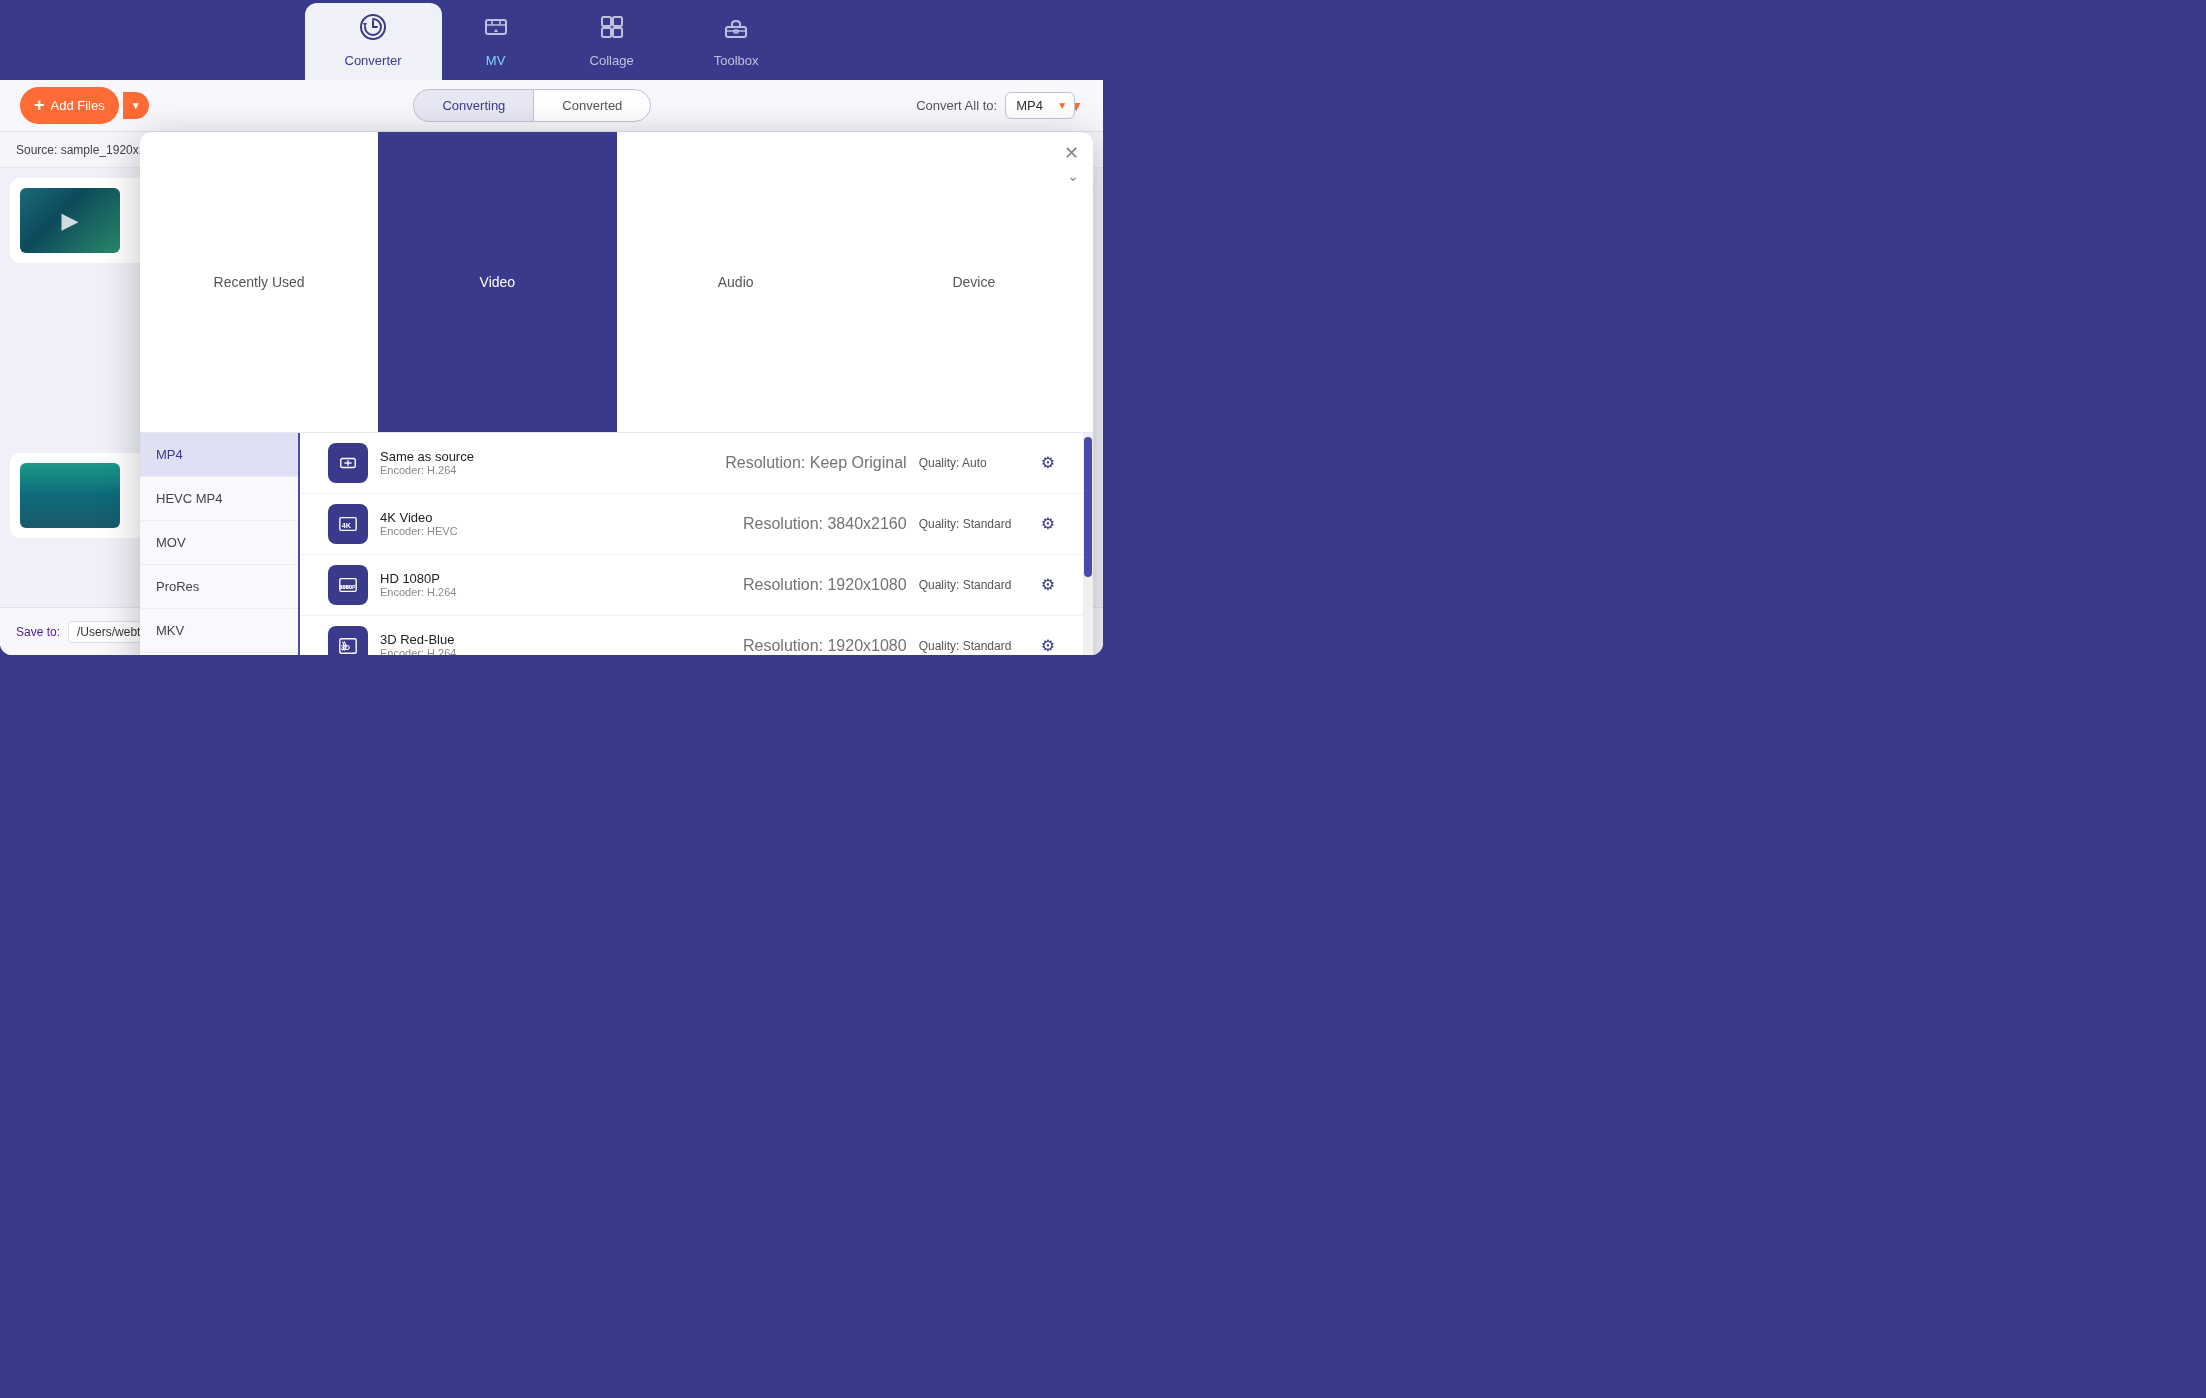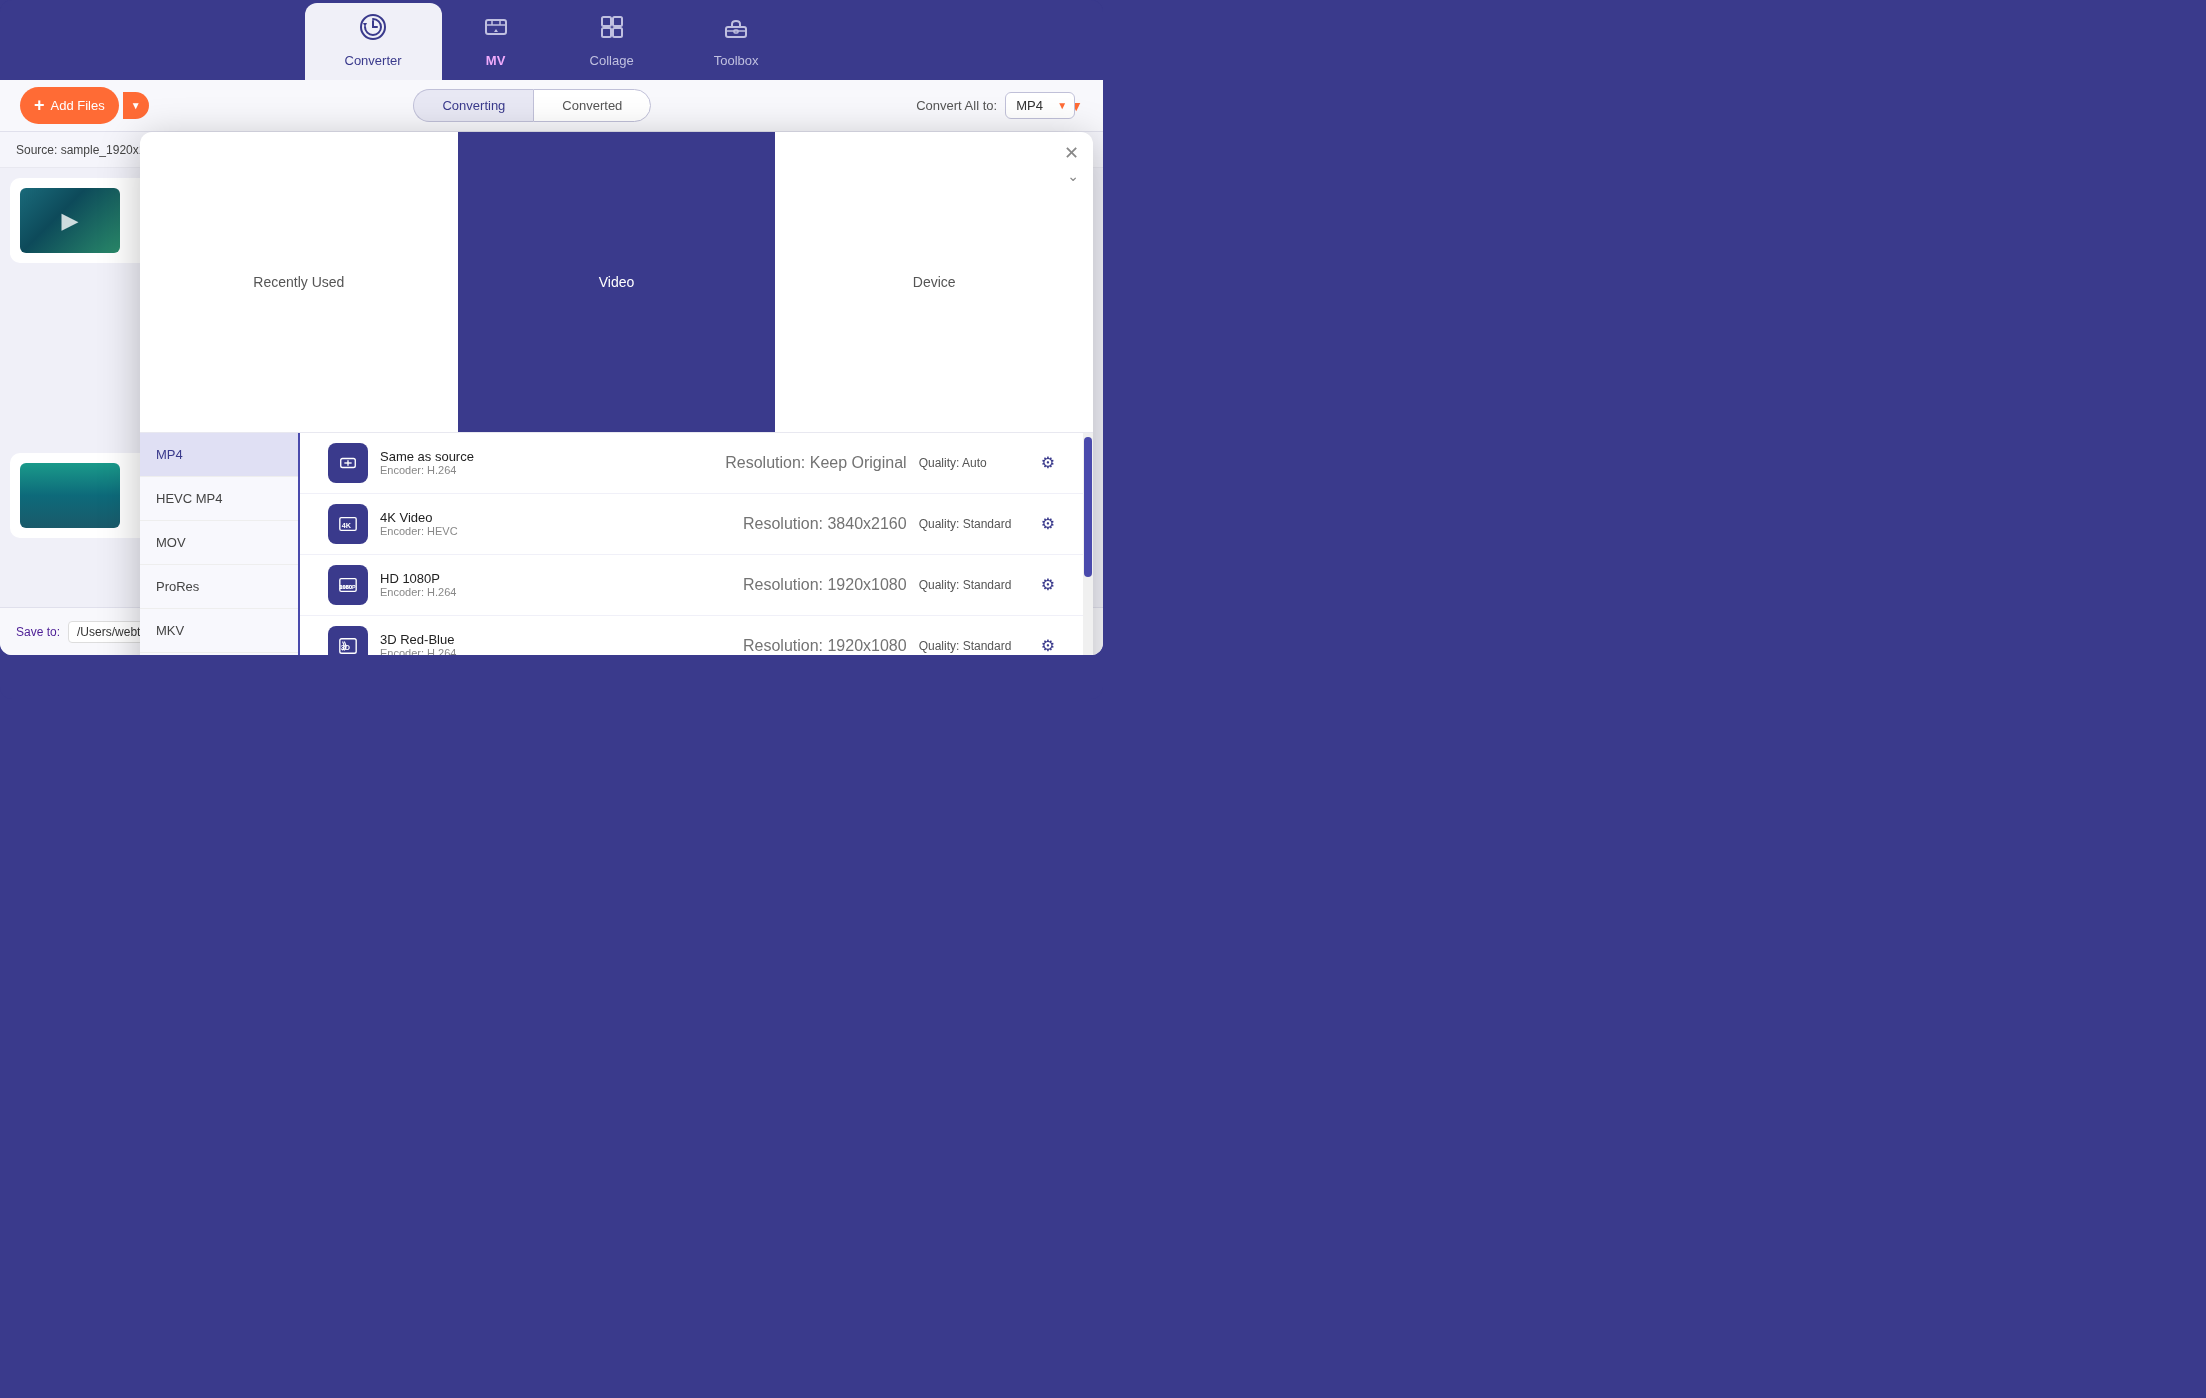--- a/index.html
+++ b/index.html
@@ -436,21 +436,21 @@
     <div class="nav-tab">
       <span class="nav-tab-icon">
         <svg width="28" height="28" viewBox="0 0 28 28" fill="none">
           <rect x="4" y="7" width="20" height="14" rx="2" stroke="#c0c0e0" stroke-width="2" fill="none"></rect>
           <path d="M4 12 L24 12" stroke="#c0c0e0" stroke-width="1.5"></path>
           <path d="M10 7 L10 12" stroke="#c0c0e0" stroke-width="1.5"></path>
           <path d="M18 7 L18 12" stroke="#c0c0e0" stroke-width="1.5"></path>
           <path d="M14 16 L12 19 L16 19 Z" fill="#c0c0e0"></path>
         </svg>
       </span>
-      <span style="color:#f0abfc;font-weight:bold;">MV</span>
+      <span style="color:#7dd3fc;">MV</span>
     </div>
     <div class="nav-tab">
       <span class="nav-tab-icon">
         <svg width="28" height="28" viewBox="0 0 28 28" fill="none">
           <rect x="4" y="4" width="9" height="9" rx="1.5" stroke="#c0c0e0" stroke-width="2" fill="none"></rect>
           <rect x="15" y="4" width="9" height="9" rx="1.5" stroke="#c0c0e0" stroke-width="2" fill="none"></rect>
           <rect x="4" y="15" width="9" height="9" rx="1.5" stroke="#c0c0e0" stroke-width="2" fill="none"></rect>
           <rect x="15" y="15" width="9" height="9" rx="1.5" stroke="#c0c0e0" stroke-width="2" fill="none"></rect>
         </svg>
       </span>
@@ -537,20 +537,23 @@
       <button class="popup-collapse">⌄</button>
 
       <div class="format-tabs">
         <button class="format-tab">
           <span>Recently Used</span>
         </button>
         <button class="format-tab active">
           <span>Video</span>
         </button>
         <button class="format-tab">
+          <span>Audio</span>
+        </button>
+        <button class="format-tab">
           <span>Device</span>
         </button>
       </div>
 
       <div class="format-body">
 
         <div class="format-sidebar">
           <div class="format-sidebar-item active">MP4</div>
           <div class="format-sidebar-item">HEVC MP4</div>
           <div class="format-sidebar-item">MOV</div>

